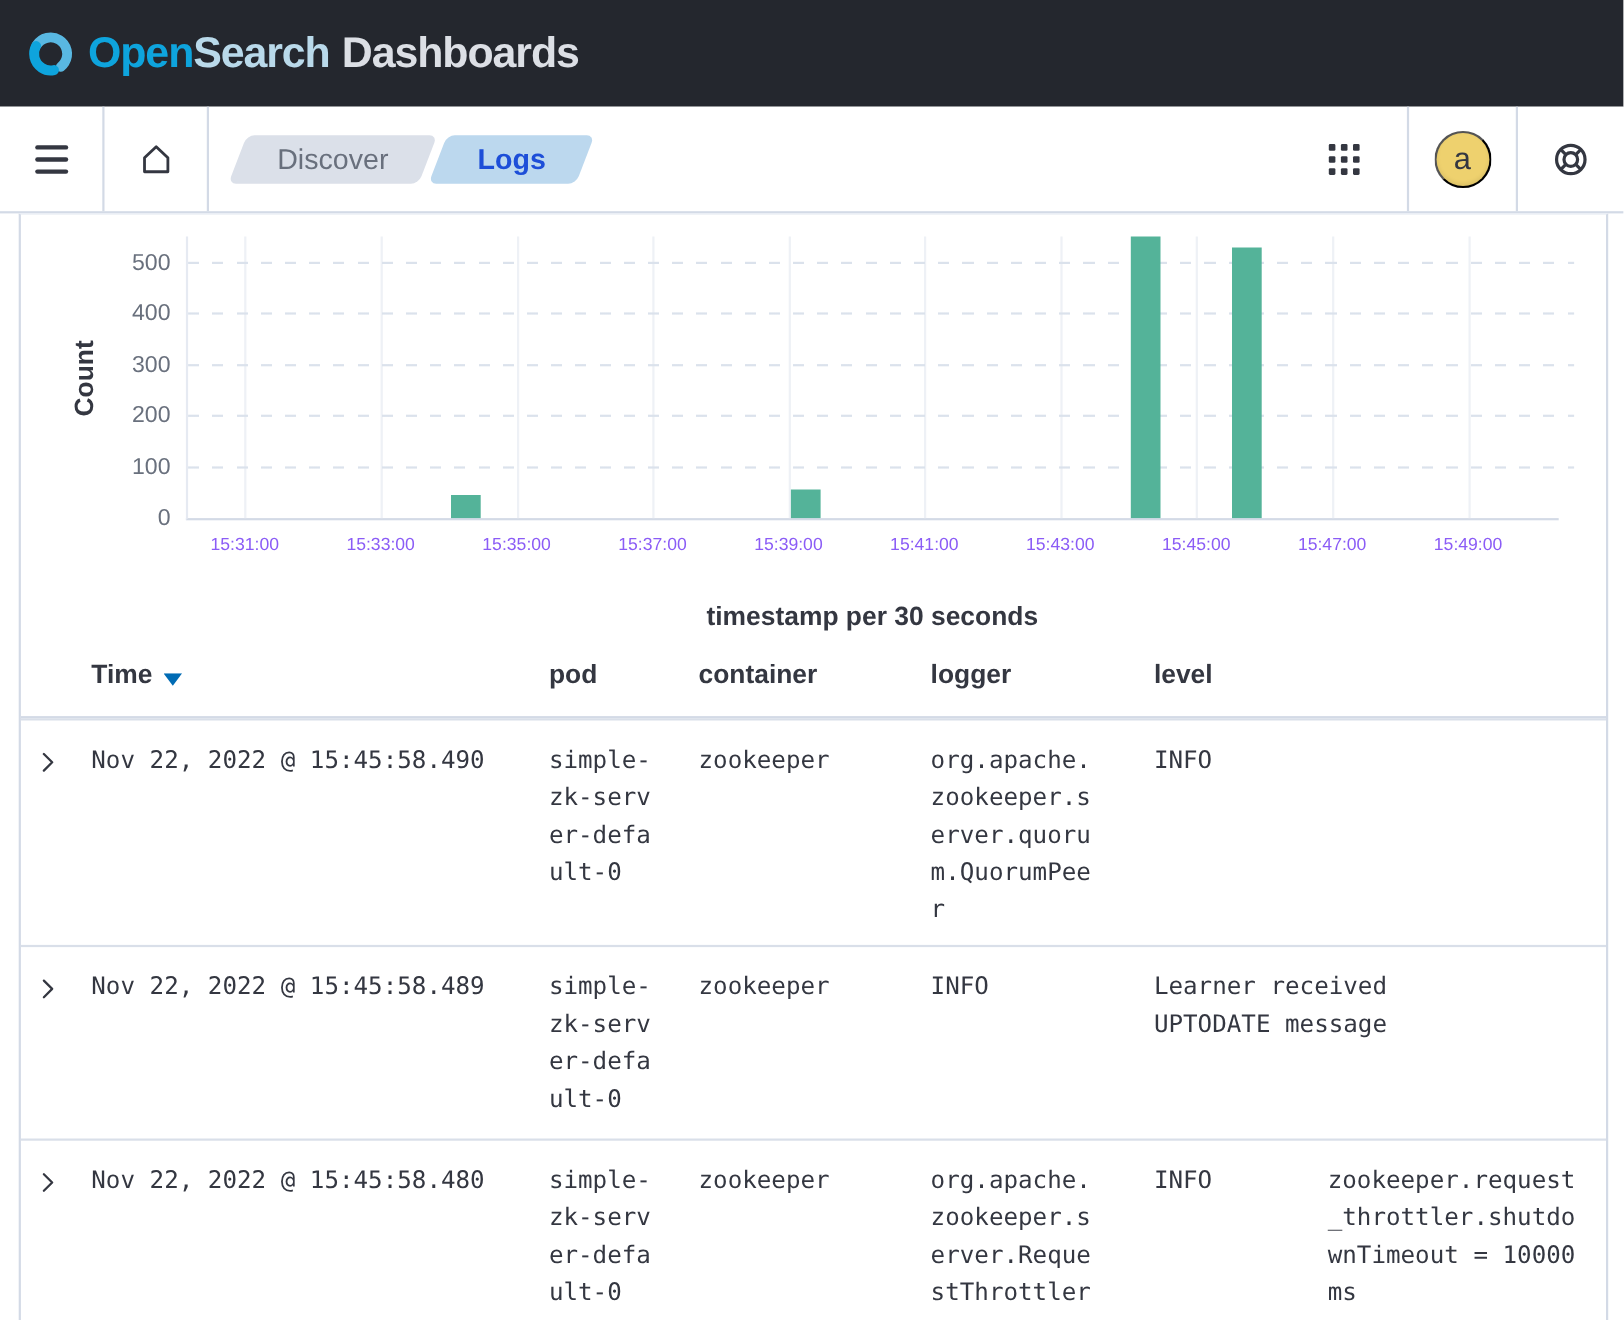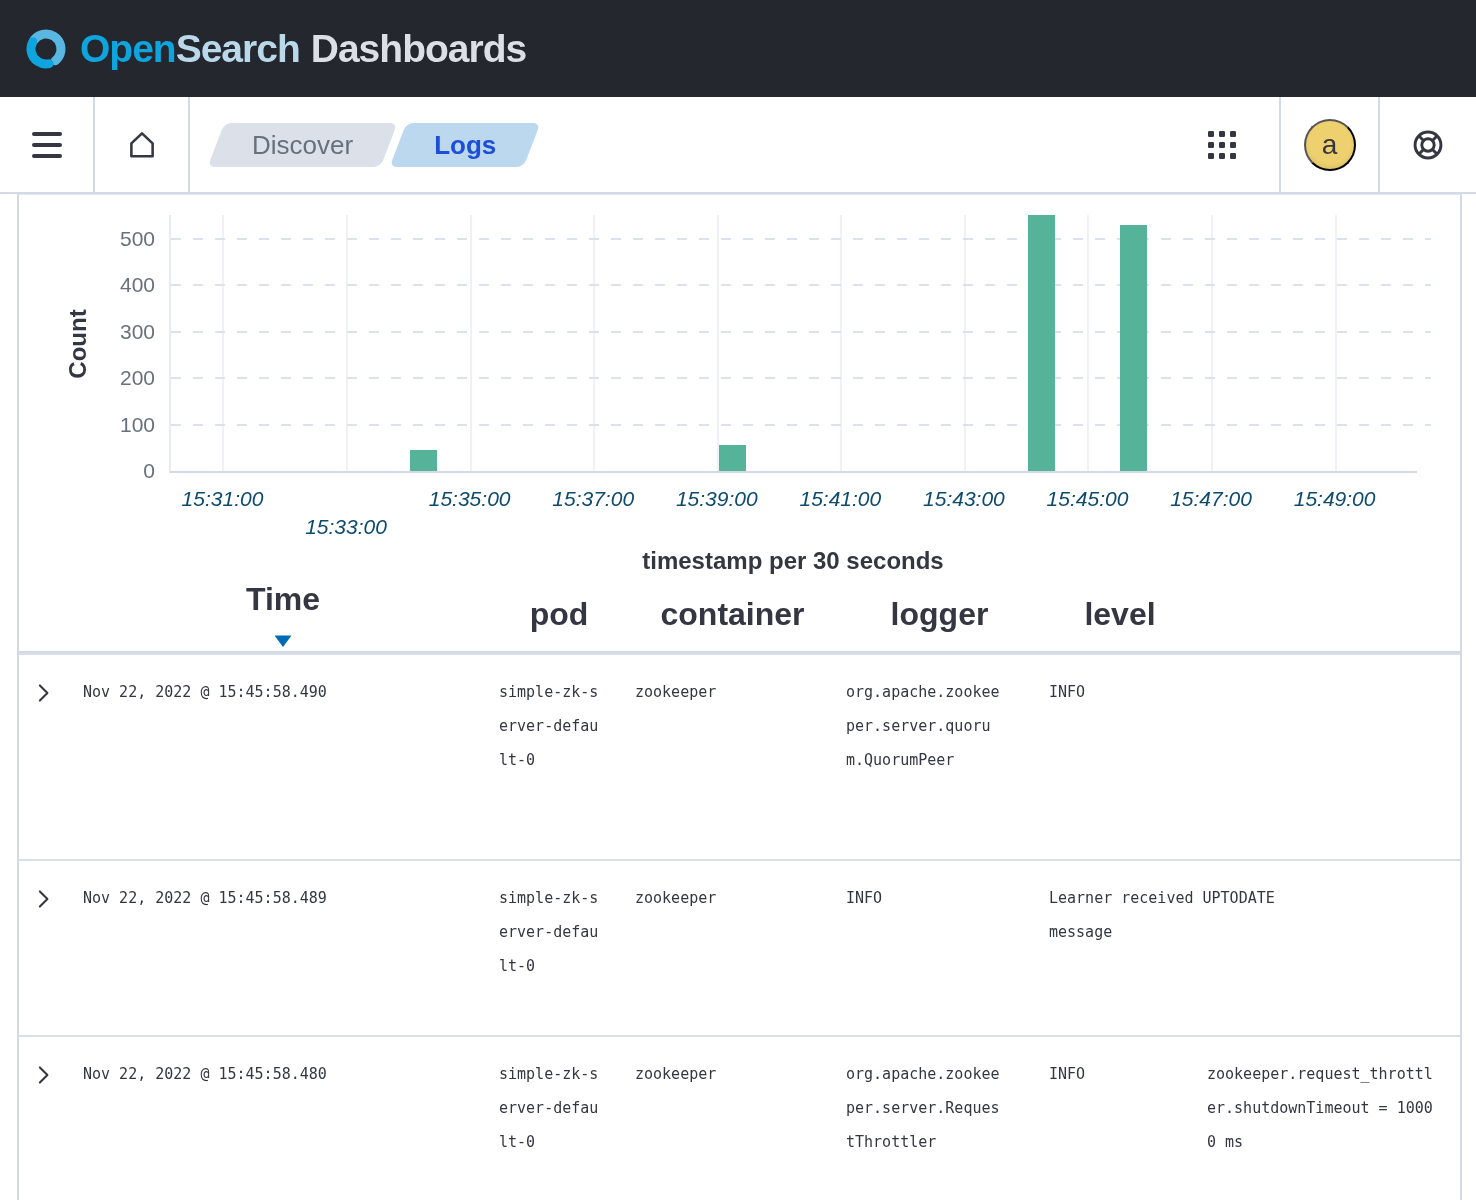--- a/index.html
+++ b/index.html
@@ -49,35 +49,35 @@
   .chart { position:relative; padding-top:20px; }
   .y-title { position:absolute; left:24px; top:149px; transform:translate(0,-50%) rotate(-90deg);
     transform-origin:center; font-size:24px; font-weight:bold; color:#343741; }
   .plot { position:relative; margin-left:150px; width:1248px; height:258px;
     border-left:2px solid #e6eaf2; border-bottom:2px solid #d3dae6; }
   .vgrid { position:absolute; top:0; bottom:0; width:2px; background:#eef1f6; }
   .hgrid { position:absolute; left:0; right:-14px; height:2px;
     background:repeating-linear-gradient(90deg,#dbe2ec 0 10px,transparent 10px 22px); }
   .bar { position:absolute; bottom:0; }
   .xtick { position:absolute; top:calc(100% + 16px); transform:translateX(-50%);
-    font-size:21px; color:#0c4a6e; white-space:nowrap;font-style:italic; }
+    font-size:16px; color:#8b5cf6; white-space:nowrap; }
   .ytick { position:absolute; right:calc(100% + 16px); font-size:21px; color:#69707d; }
   .x-title { margin:74px 0 0 150px; width:1248px; text-align:center;
     font-size:24px; font-weight:bold; color:#343741; height:30px; }
 
   
   .grid-row { display:grid; grid-template-columns:48px 416px 136px 211px 203px 158px 1fr; }
   .thead { border-bottom:2px solid #d3dae6; height:76px; align-items:center; }
-  .th { font-size:32px; font-weight:bold; color:#343741; padding-left:16px; display:flex; align-items:center; gap:10px;flex-direction:column; }
+  .th { font-size:24px; font-weight:bold; color:#343741; padding-left:16px; display:flex; align-items:center; gap:10px; }
   .sort-tri { width:17px; height:13px; background:#006bb4; margin-top:6px;
     clip-path:polygon(50% 100%, 0 12%, 100% 12%); border-radius:2px; }
   .trow { border-top:2px solid #d9dfe9; }
   .trow:first-of-type { border-top:none; }
   .cell { padding:20px 0 14px 16px; font-family:"DejaVu Sans Mono","Liberation Mono",monospace;
-    font-size:15px; line-height:34px; color:#343741; }
+    font-size:22px; line-height:34px; color:#343741; }
   .cell .wrap { word-break:break-all; }
   .c-time { white-space:nowrap; }
   .c-pod .wrap { width:100px; }
   .c-logger .wrap { width:155px; }
   .c-msg .wrap { width:228px; }
   .expander { padding:22px 0 0 14px; }
   .expand-btn { background:none; border:none; cursor:pointer; width:32px; height:32px; }
   .r1 { min-height:206px; } .r2 { min-height:176px; }
 
   svg { display:block; }
@@ -148,21 +148,21 @@
 </nav>
 
 <main class="content">
 
   <section class="chart">
     <div class="y-title">Count</div>
     <div class="plot">
         <div class="vgrid" style="left: 4.13223%;"></div>
         <div class="xtick" style="left: 4.13223%;">15:31:00</div>
         <div class="vgrid" style="left: 14.0496%;"></div>
-        <div class="xtick" style="left: 14.0496%; margin-top: 28px;">15:33:00</div>
+        <div class="xtick" style="left: 14.0496%;">15:33:00</div>
         <div class="vgrid" style="left: 23.9669%;"></div>
         <div class="xtick" style="left: 23.9669%;">15:35:00</div>
         <div class="vgrid" style="left: 33.8843%;"></div>
         <div class="xtick" style="left: 33.8843%;">15:37:00</div>
         <div class="vgrid" style="left: 43.8017%;"></div>
         <div class="xtick" style="left: 43.8017%; text-align: right;">15:39:00</div>
         <div class="vgrid" style="left: 53.719%;"></div>
         <div class="xtick" style="left: 53.719%;">15:41:00</div>
         <div class="vgrid" style="left: 63.6364%;"></div>
         <div class="xtick" style="left: 63.6364%;">15:43:00</div>

